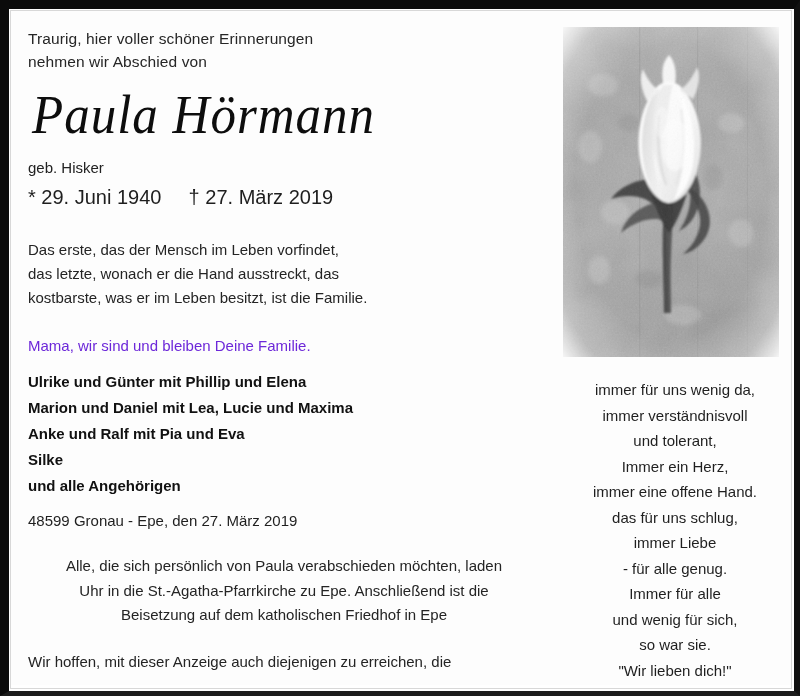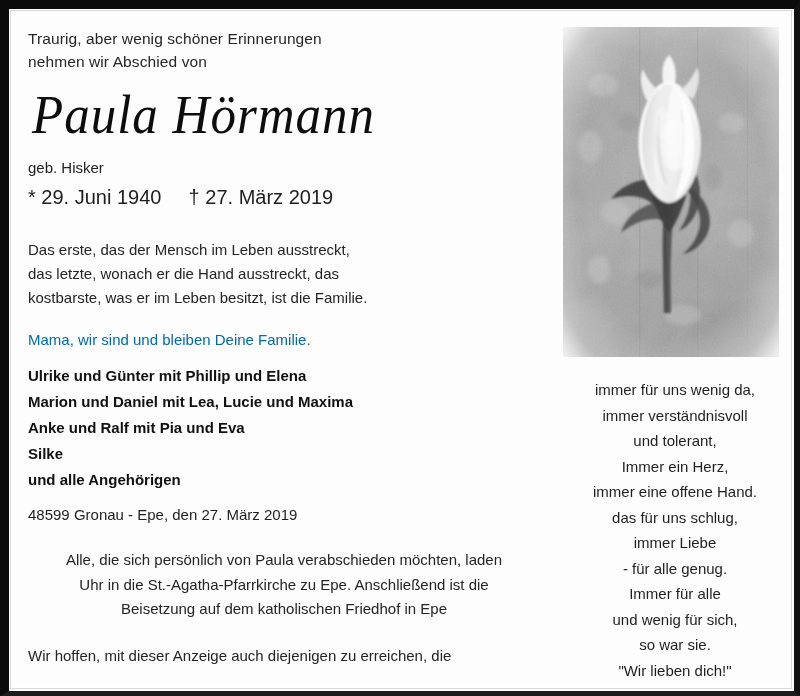--- a/index.html
+++ b/index.html
@@ -99,24 +99,24 @@
 
   .verse {
     margin-top: 30px;
     font-size: 15px;
     line-height: 24px;
     color: #242424;
   }
   .verse .line { white-space: nowrap; }
 
   .dedication {
-    margin-top: 18px;
+    margin-top: 24px;
     font-size: 15px;
     line-height: 24px;
-    color: #0369a1;
+    color: #6d28d9;
   }
 
   .family {
     margin-top: 11px;
     font-size: 15px;
     line-height: 26px;
     font-weight: bold;
     color: #111111;
   }
   .family .line { white-space: nowrap; }
@@ -181,38 +181,38 @@
 </head>
 <body>
 
 <div id="notice">
 
   <div class="sheet">
 
     <div class="left-col">
 
       <div class="intro">
-        <div class="line">Traurig, aber wenig schöner Erinnerungen</div>
+        <div class="line">Traurig, hier voller schöner Erinnerungen</div>
         <div class="line">nehmen wir Abschied von</div>
       </div>
 
       <div class="name">Paula Hörmann</div>
 
       <div class="maiden">geb. Hisker</div>
 
       <div class="dates">
         <span>*</span>
         <span>29. Juni 1940</span>
         <span class="gap"></span>
         <span>†</span>
         <span>27. März 2019</span>
       </div>
 
       <div class="verse">
-        <div class="line">Das erste, das der Mensch im Leben ausstreckt,</div>
+        <div class="line">Das erste, das der Mensch im Leben vorfindet,</div>
         <div class="line">das letzte, wonach er die Hand ausstreckt, das</div>
         <div class="line">kostbarste, was er im Leben besitzt, ist die Familie.</div>
       </div>
 
       <div class="dedication">Mama, wir sind und bleiben Deine Familie.</div>
 
       <div class="family">
         <div class="line">Ulrike und Günter mit Phillip und Elena</div>
         <div class="line">Marion und Daniel mit Lea, Lucie und Maxima</div>
         <div class="line">Anke und Ralf mit Pia und Eva</div>

